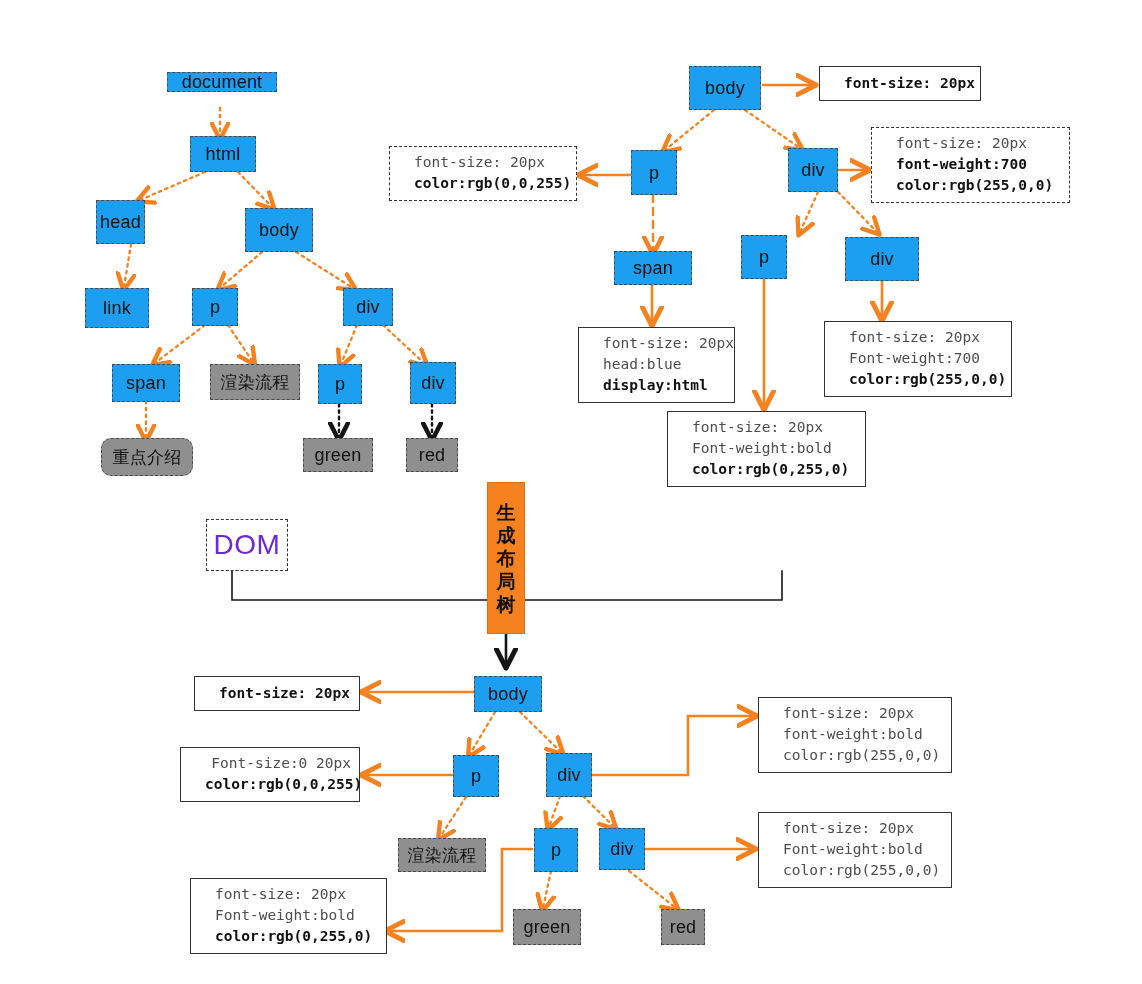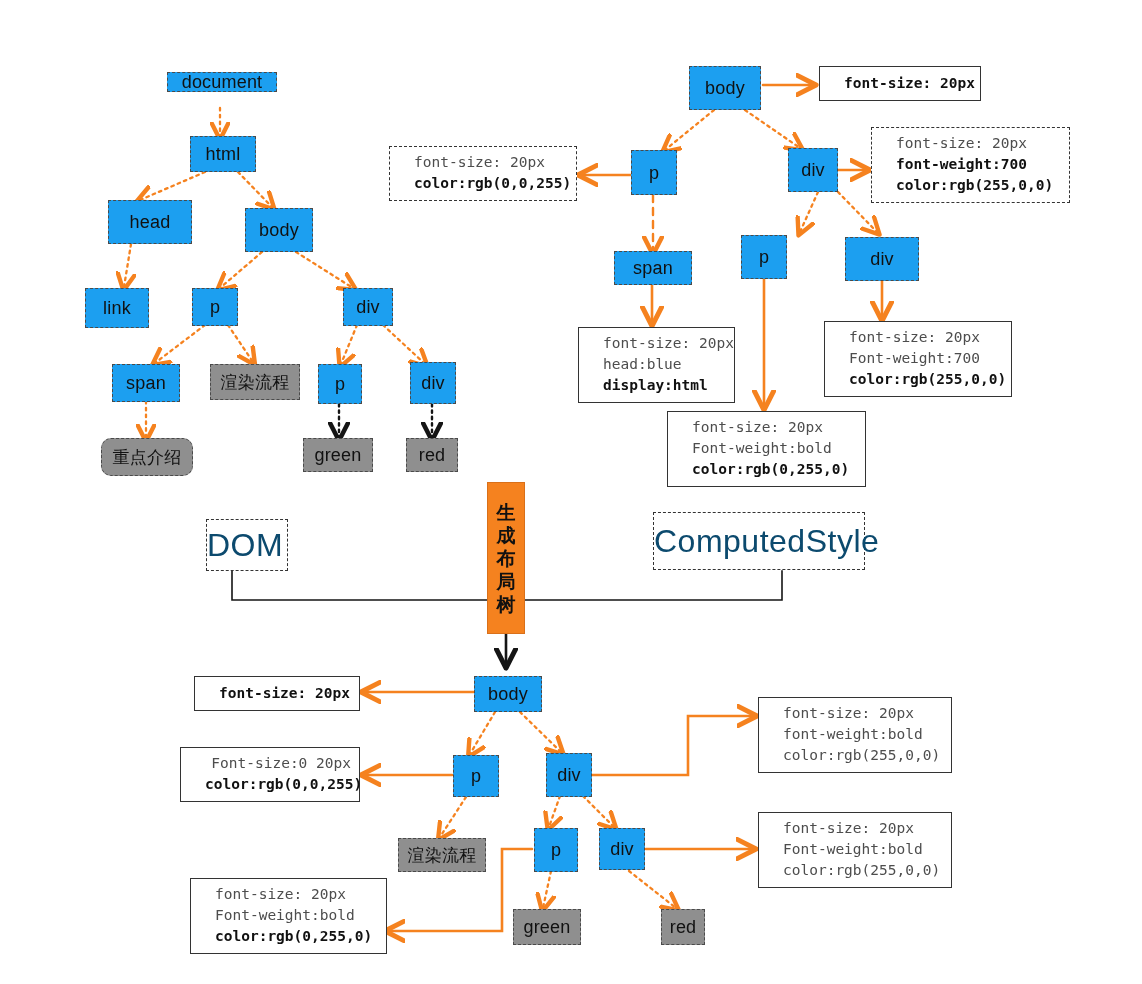--- a/index.html
+++ b/index.html
@@ -37,22 +37,22 @@
   }
   .sbox .l{display:block;}
   .sbox .l.b{font-weight:bold;color:#111;}
   .sbox.solid{border-style:solid;}
   .sbox.single{padding-top:6px;padding-bottom:6px;}
 
   
   .plainbox{
     position:absolute;box-sizing:border-box;
     border:1px dashed #333;background:#fff;
-    display:flex;align-items:center;
-    font-size:32px;color:#0c4a6e;letter-spacing:.5px;
+    display:flex;align-items:center;justify-content:center;
+    font-size:28px;color:#6d28d9;letter-spacing:.5px;
     white-space:nowrap;
   }
 
   
   .banner{
     position:absolute;box-sizing:border-box;
     background:#f5821f;border:1px solid #d9701a;
     display:flex;flex-direction:column;align-items:center;justify-content:center;
     color:#111;font-size:19px;line-height:23px;font-weight:bold;
   }
@@ -133,21 +133,21 @@
       <path d="M532,849 L502,849 L502,931 L389,931"></path>
     </g>
   </svg>
 
   <div class="node blue" style="left:167px;top:72px;width:110px;height:20px;">
     <span>document</span>
   </div>
   <div class="node blue" style="left:190px;top:136px;width:66px;height:36px;">
     <span>html</span>
   </div>
-  <div class="node blue" style="left:108px;top:200px;width:84px;height:44px;">
+  <div class="node blue" style="left:96px;top:200px;width:49px;height:44px;">
     <span>head</span>
   </div>
   <div class="node blue" style="left:245px;top:208px;width:68px;height:44px;">
     <span>body</span>
   </div>
   <div class="node blue" style="left:85px;top:288px;width:64px;height:40px;">
     <span>link</span>
   </div>
   <div class="node blue" style="left:192px;top:288px;width:46px;height:38px;">
     <span>p</span>
@@ -234,23 +234,20 @@
   </div>
 
   <div class="banner" style="left:487px;top:482px;width:38px;height:152px;">
     <span>生</span>
     <span>成</span>
     <span>布</span>
     <span>局</span>
     <span>树</span>
   </div>
 
-  <div class="plainbox" style="left:653px;top:512px;width:212px;height:58px;">
-    <span>ComputedStyle</span>
-  </div>
 
   <div class="node blue" style="left:474px;top:676px;width:68px;height:36px;">
     <span>body</span>
   </div>
   <div class="node blue" style="left:453px;top:755px;width:46px;height:42px;">
     <span>p</span>
   </div>
   <div class="node blue" style="left:546px;top:753px;width:46px;height:44px;">
     <span>div</span>
   </div>

